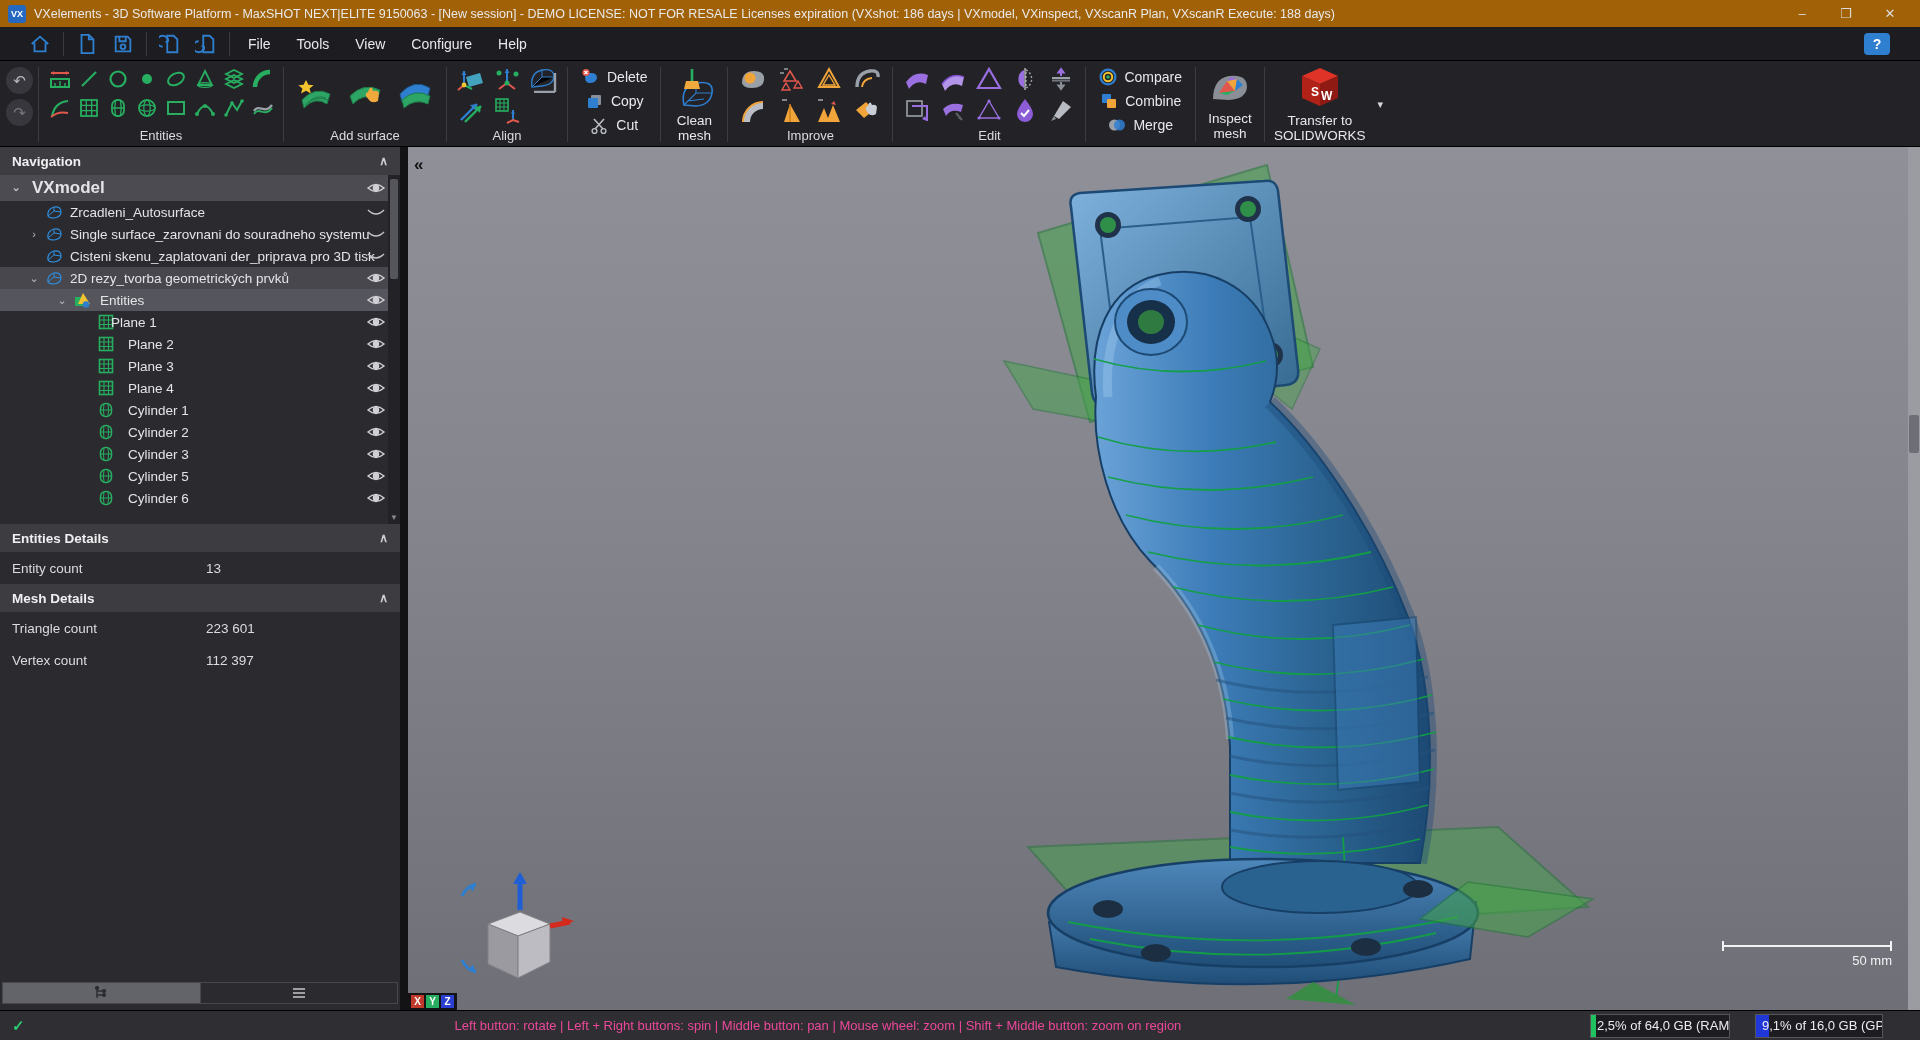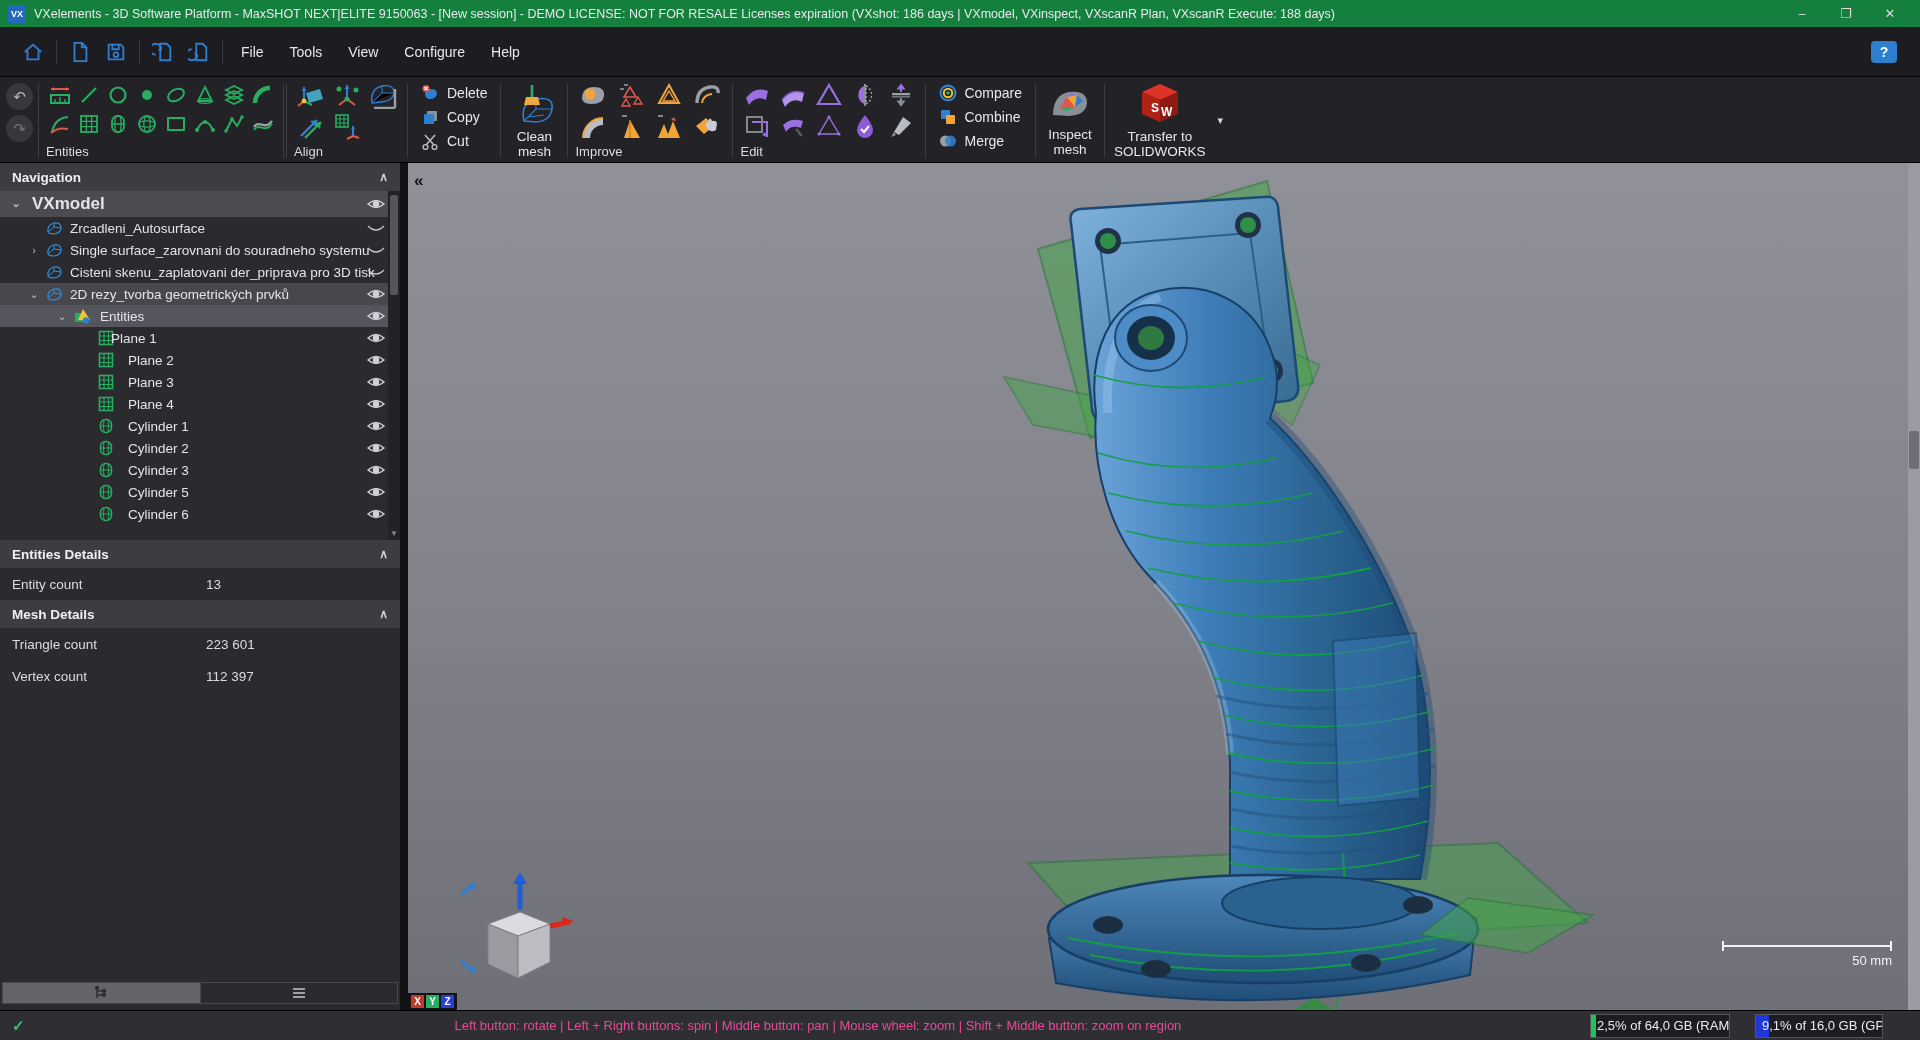--- a/index.html
+++ b/index.html
@@ -1,40 +1,40 @@
 <!DOCTYPE html>
 <html><head>
 <meta charset="utf-8">
 <style>
   * { margin:0; padding:0; box-sizing:border-box; }
   html,body { width:1920px; height:1040px; overflow:hidden; background:#1b1b1f;
               font-family:"Liberation Sans", sans-serif; color:#e6e6ea; }
   #app { width:1920px; height:1040px; display:flex; flex-direction:column; }
 
   
-  .titlebar { height:27px; background:#15803d; display:flex; align-items:center; padding:0 8px; flex:none; }
+  .titlebar { height:27px; background:#a16207; display:flex; align-items:center; padding:0 8px; flex:none; }
   .vx-logo { width:18px; height:18px; background:#2468c0; border-radius:3px; color:#fff;
              font-size:9px; font-weight:bold; display:flex; align-items:center; justify-content:center; margin-right:8px; }
   .app-title { font-size:12.5px; color:#e9e9ec; white-space:nowrap; overflow:hidden; }
   .win-btns { margin-left:auto; display:flex; }
   .win-btn { width:44px; height:27px; display:flex; align-items:center; justify-content:center;
              color:#dcdcdf; font-size:13px; cursor:pointer; }
 
   
-  .menubar { height:50px; background:#1d1d21; display:flex; align-items:center; padding:0 15px; flex:none; border-bottom:1px solid #000; }
+  .menubar { height:34px; background:#1d1d21; display:flex; align-items:center; padding:0 22px; flex:none; border-bottom:1px solid #000; }
   .qbtn { width:36px; height:30px; display:flex; align-items:center; justify-content:center; border-radius:3px; }
   .vsep { width:1px; height:24px; background:#3a3a40; margin:0 5px; }
   .menu-item { padding:0 13px; font-size:14px; color:#e8e8ec; height:30px; display:flex; align-items:center; }
   .help-btn { margin-left:auto; width:26px; height:22px; background:#2f7fd0; border-radius:4px;
               color:#fff; font-weight:bold; font-size:14px; display:flex; align-items:center; justify-content:center; margin-right:8px;}
 
   
   .ribbon { height:86px; background:#232327; display:flex; align-items:stretch; flex:none;
             border-bottom:1px solid #000; padding:2px 0 0 0; }
-  .rgroup { display:flex; flex-direction:column; align-items:flex-start; padding:2px 6px 0 6px; }
+  .rgroup { display:flex; flex-direction:column; align-items:center; padding:2px 6px 0 6px; }
   .rgroup-body { display:flex; gap:2px; }
   .rgroup-label { font-size:13px; color:#dcdcde; margin-top:auto; padding:1px 0 3px; }
   .rsep { width:1px; background:#3c3c42; margin:4px 1px; }
   .icon-grid { display:grid; grid-auto-flow:column; grid-template-rows:28px 28px; gap:1px 2px; }
   .icell { width:27px; height:28px; display:flex; align-items:center; justify-content:center; border-radius:3px; }
   .icell-lg { width:48px; height:52px; display:flex; align-items:center; justify-content:center; border-radius:3px; }
   .undo-col { display:flex; flex-direction:column; gap:5px; padding:4px 4px 0 6px; }
   .circ-btn { width:27px; height:27px; border-radius:50%; background:#37373d; display:flex; align-items:center;
               justify-content:center; color:#b9b9bf; font-size:15px; }
   .circ-btn.dim { color:#77777d; }
@@ -269,20 +269,44 @@
             <svg width="24" height="24" viewBox="0 0 24 24" fill="none">
               <path d="M3 15 C8 7 14 19 21 9" stroke="#9aa0a8" stroke-width="2.4"></path>
               <path d="M3 18 C8 10 14 22 21 12" stroke="#27ae60" stroke-width="2"></path>
             </svg>
           </div>
       </div>
       <div class="rgroup-label">Entities</div>
     </div>
     <div class="rsep"></div>
 
+    <div class="rgroup">
+      <div class="rgroup-body">
+        <div class="icell-lg">
+            <svg width="42" height="42" viewBox="0 0 42 42">
+              <path d="M8 30 Q21 16 36 24 L33 34 Q21 26 10 38 Z" fill="#2da565" stroke="#1d7a48"></path>
+              <path d="M14 33 Q22 24 32 28 M11 35 Q21 25 34 30" stroke="#1d7a48" fill="none"></path>
+              <path d="M12 10 l2.4 4.8 5.2.4-4 3.4 1.3 5-4.9-2.9-4.9 2.9 1.3-5-4-3.4 5.2-.4 Z" fill="#f4c430"></path>
+            </svg>
+          </div>
+        <div class="icell-lg">
+            <svg width="42" height="42" viewBox="0 0 42 42">
+              <path d="M6 26 Q20 12 36 20 L33 30 Q20 22 9 34 Z" fill="#2da565" stroke="#1d7a48"></path>
+              <path d="M24 22 q2-6 4-4 l1 3 q5-1 6 2 l-1 8 q-6 3-9-1 l-3-4 q-1-3 2-4 Z" fill="#f0a93c"></path>
+            </svg>
+          </div>
+        <div class="icell-lg">
+            <svg width="42" height="42" viewBox="0 0 42 42">
+              <path d="M6 24 Q20 8 36 18 L34 26 Q20 18 8 32 Z" fill="#2f7fd0" stroke="#1d558c"></path>
+              <path d="M8 30 Q21 18 36 26 L34 34 Q21 28 10 38 Z" fill="#2da565" stroke="#1d7a48"></path>
+            </svg>
+          </div>
+      </div>
+      <div class="rgroup-label">Add surface</div>
+    </div>
     <div class="rsep"></div>
 
     <div class="rgroup">
       <div class="icon-grid" style="grid-template-rows:30px 30px;">
         <div class="icell" style="width:34px">
             <svg width="30" height="28" viewBox="0 0 30 28">
               <path d="M10 12 L24 8 L27 18 L13 22 Z" fill="#49b8d8" opacity=".85"></path>
               <path d="M8 20 L8 6" stroke="#2f7fd0" stroke-width="2"></path>
               <path d="M8 6 l-2.5 4 h5 Z" fill="#2f7fd0"></path>
               <path d="M8 20 L2 25" stroke="#e2574c" stroke-width="2"></path>

